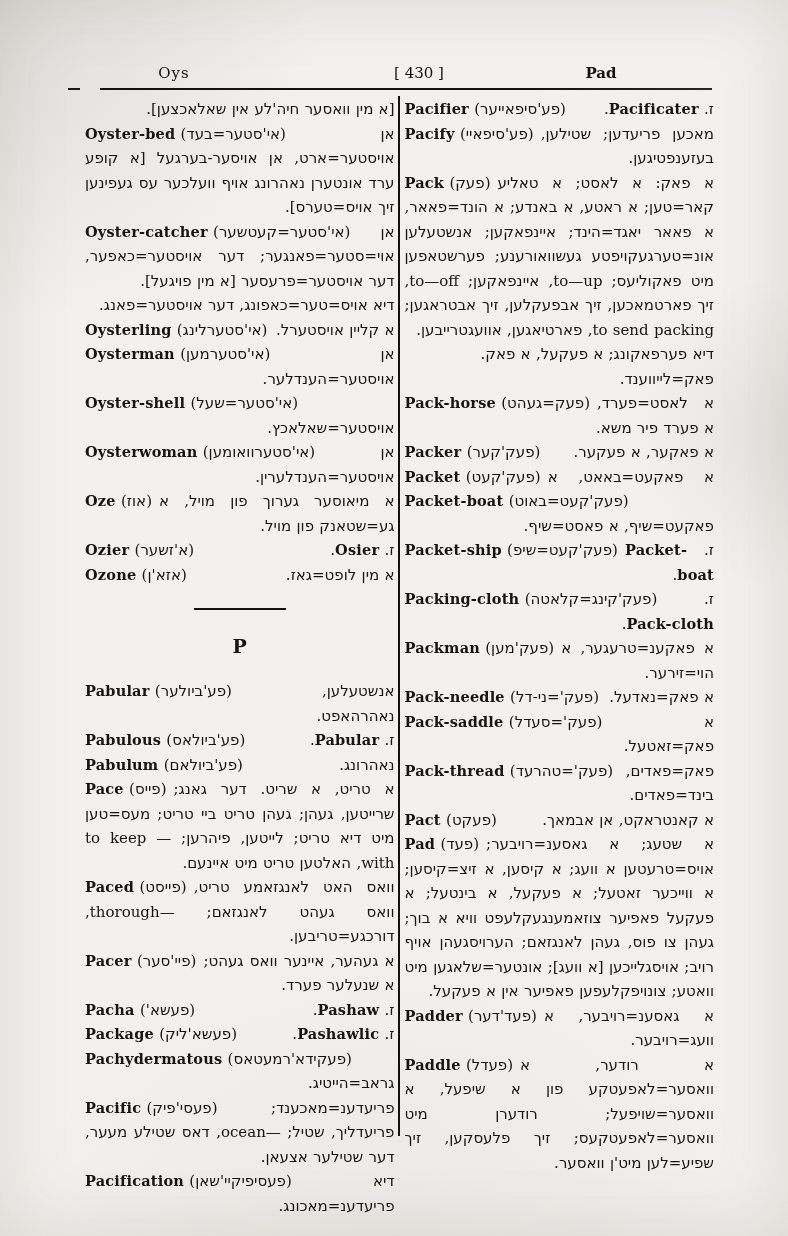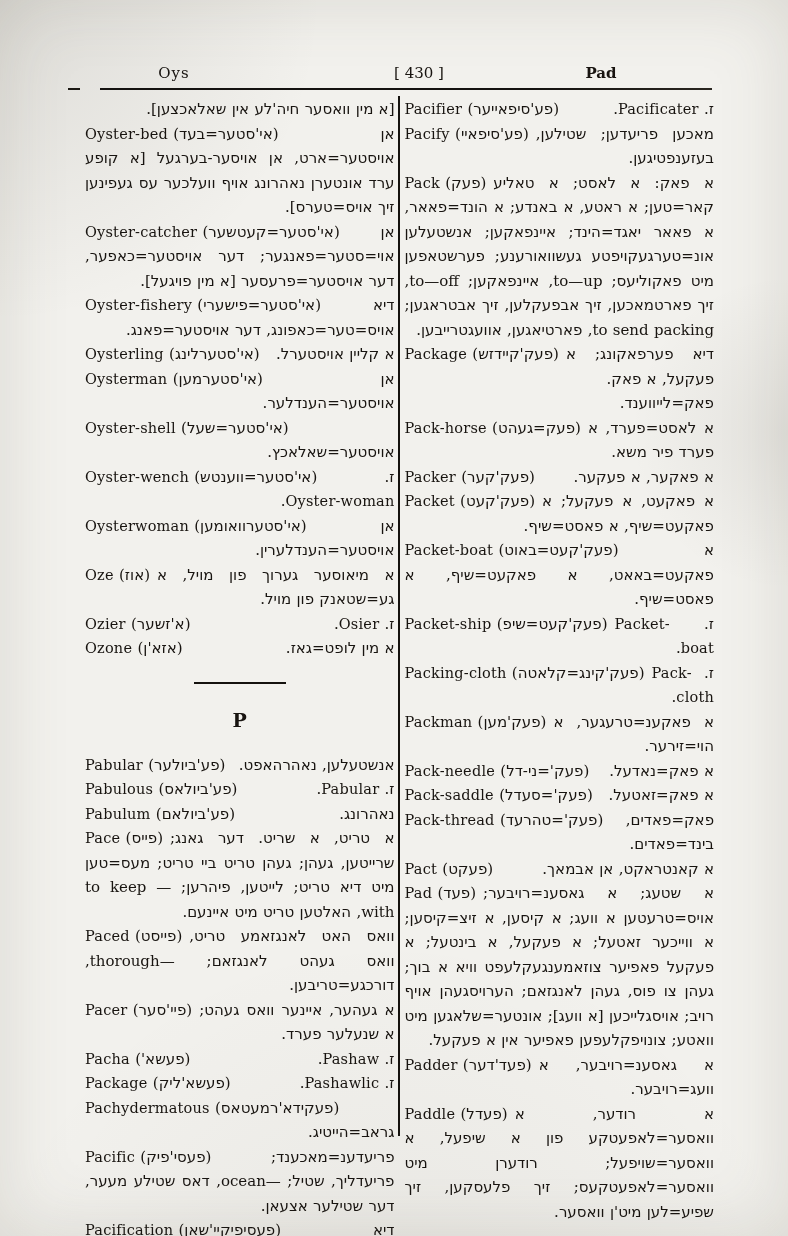--- a/index.html
+++ b/index.html
@@ -32,21 +32,21 @@
   .entry{
     margin:0;
     direction:rtl;
     text-align:justify;
     font-size:15px;
     line-height:24.5px;
     word-spacing:0.5px;
   }
   .entry b{
     font-family:"DejaVu Serif",serif;
-    font-weight:normal;
+    font-weight:bold;
     font-size:14.5px;
     letter-spacing:0.2px;
   }
   .hw{
     float:left;
     direction:ltr;
     unicode-bidi:embed;
     margin-right:7px;
     white-space:nowrap;
   }
@@ -67,25 +67,24 @@
     <span class="rh-right">Pad</span>
   </header>
   <div class="head-dash"></div>
   <div class="head-rule"></div>
   <div class="col-rule"></div>
   <main class="columns">
     <section class="col" id="col-left">
         <p class="entry" dir="rtl"><span>[א מין וואסער חיה'לע אין שאלאכצען].</span></p>
         <p class="entry" dir="rtl"><span class="hw" dir="ltr"><b>Oyster-bed</b> <span class="tr" dir="rtl">(אי'סטער=בעד)</span></span><span>אן אויסטער=ארט, אן אויסער-בערגעל [א קופע ערד אונטערן נאהרונג אויף וועלכער עס געפינען זיך אויס=טערס].</span></p>
         <p class="entry" dir="rtl"><span class="hw" dir="ltr"><b>Oyster-catcher</b> <span class="tr" dir="rtl">(אי'סטער=קעטשער)</span></span><span>אן אוי=סטער=פאנגער; דער אויסטער=כאפער, דער אויסטער=פרעסער [א מין פויגעל].</span></p>
-        <p class="entry" dir="rtl"><span class="hw" dir="ltr"><b>Oyster-fishery</b> <span class="tr" dir="rtl">(אי'סטער=פישערי)</span></span><span>דיא אויס=טער=כאפונג, דער אויסטער=פאנג.</span></p>
+        <p class="entry" dir="rtl"><span>דיא אויס=טער=כאפונג, דער אויסטער=פאנג.</span></p>
         <p class="entry" dir="rtl"><span class="hw" dir="ltr"><b>Oysterling</b> <span class="tr" dir="rtl">(אי'סטערלינג)</span></span><span>א קליין אויסטערל.</span></p>
         <p class="entry" dir="rtl"><span class="hw" dir="ltr"><b>Oysterman</b> <span class="tr" dir="rtl">(אי'סטערמען)</span></span><span>אן אויסטער=הענדלער.</span></p>
         <p class="entry" dir="rtl"><span class="hw" dir="ltr"><b>Oyster-shell</b> <span class="tr" dir="rtl">(אי'סטער=שעל)</span></span><span>אויסטער=שאלאכץ.</span></p>
-        <p class="entry" dir="rtl"><span class="hw" dir="ltr"><b>Oyster-wench</b> <span class="tr" dir="rtl">(אי'סטער=ווענטש)</span></span><span>ז. <b>Oyster-woman</b>.</span></p>
         <p class="entry" dir="rtl"><span class="hw" dir="ltr"><b>Oysterwoman</b> <span class="tr" dir="rtl">(אי'סטערוואומען)</span></span><span>אן אויסטער=הענדלערין.</span></p>
         <p class="entry" dir="rtl"><span class="hw" dir="ltr"><b>Oze</b> <span class="tr" dir="rtl">(אוז)</span></span><span>א מיאוסער גערוך פון מויל, א גע=שטאנק פון מויל.</span></p>
         <p class="entry" dir="rtl"><span class="hw" dir="ltr"><b>Ozier</b> <span class="tr" dir="rtl">(א'זשער)</span></span><span>ז. <b>Osier</b>.</span></p>
         <p class="entry" dir="rtl"><span class="hw" dir="ltr"><b>Ozone</b> <span class="tr" dir="rtl">(אזא'ן)</span></span><span>א מין לופט=גאז.</span></p>
         <div class="divider"></div>
         <div class="section-letter">P</div>
         <p class="entry" dir="rtl"><span class="hw" dir="ltr"><b>Pabular</b> <span class="tr" dir="rtl">(פע'ביולער)</span></span><span>אנשטעלען, נאהרהאפט.</span></p>
         <p class="entry" dir="rtl"><span class="hw" dir="ltr"><b>Pabulous</b> <span class="tr" dir="rtl">(פע'ביולאס)</span></span><span>ז. <b>Pabular</b>.</span></p>
         <p class="entry" dir="rtl"><span class="hw" dir="ltr"><b>Pabulum</b> <span class="tr" dir="rtl">(פע'ביולאם)</span></span><span>נאהרונג.</span></p>
         <p class="entry" dir="rtl"><span class="hw" dir="ltr"><b>Pace</b> <span class="tr" dir="rtl">(פייס)</span></span><span>א טריט, א שריט. דער גאנג; שרייטען, געהן; געהן טריט ביי טריט; מעס=טען מיט דיא טריט; לייטען, פיהרען; to keep —with, האלטען טריט מיט איינעם.</span></p>
@@ -94,25 +93,25 @@
         <p class="entry" dir="rtl"><span class="hw" dir="ltr"><b>Pacha</b> <span class="tr" dir="rtl">(פעשא')</span></span><span>ז. <b>Pashaw</b>.</span></p>
         <p class="entry" dir="rtl"><span class="hw" dir="ltr"><b>Package</b> <span class="tr" dir="rtl">(פעשא'ליק)</span></span><span>ז. <b>Pashawlic</b>.</span></p>
         <p class="entry" dir="rtl"><span class="hw" dir="ltr"><b>Pachydermatous</b> <span class="tr" dir="rtl">(פעקידא'רמעטאס)</span></span><span>גראב=הייטיג.</span></p>
         <p class="entry" dir="rtl"><span class="hw" dir="ltr"><b>Pacific</b> <span class="tr" dir="rtl">(פעסי'פיק)</span></span><span>פריעדענ=מאכענד; פריעדליך, שטיל; —ocean, דאס שטילע מעער, דער שטילער אצעאן.</span></p>
         <p class="entry" dir="rtl"><span class="hw" dir="ltr"><b>Pacification</b> <span class="tr" dir="rtl">(פעסיפיקיי'שאן)</span></span><span>דיא פריעדענ=מאכונג.</span></p>
       </section>
     <section class="col" id="col-right">
         <p class="entry" dir="rtl"><span class="hw" dir="ltr"><b>Pacifier</b> <span class="tr" dir="rtl">(פע'סיפאייער)</span></span><span>ז. <b>Pacificater</b>.</span></p>
         <p class="entry" dir="rtl"><span class="hw" dir="ltr"><b>Pacify</b> <span class="tr" dir="rtl">(פע'סיפאיי)</span></span><span>מאכען פריעדען; שטילען, בעזענפטיגען.</span></p>
         <p class="entry" dir="rtl"><span class="hw" dir="ltr"><b>Pack</b> <span class="tr" dir="rtl">(פעק)</span></span><span>א פאק: א לאסט; א טאליע קאר=טען; א ראטע, א באנדע; א הונד=פאאר, א פאאר יאגד=הינד; איינפאקען; אנשטעלען אונ=טערגעקויפטע געשוואורענע; פערשטאפען מיט פאקוליעס; to—up, איינפאקען; to—off, זיך פארטמאכען, זיך אבפעקלען, זיך אבטראגען; to send packing, פארטיאגען, אוועגטרייבען.</span></p>
-        <p class="entry" dir="rtl"><span class="hw" dir="ltr"><b>Package</b> <span class="tr" dir="rtl">(פעק'קיידזש)</span></span><span>דיא פערפאקונג; א פעקעל, א פאק.</span></p>
+        <p class="entry" dir="rtl"><span>דיא פערפאקונג; א פעקעל, א פאק.</span></p>
         <p class="entry" dir="rtl"><span>פאק=לייווענד.</span></p>
         <p class="entry" dir="rtl"><span class="hw" dir="ltr"><b>Pack-horse</b> <span class="tr" dir="rtl">(פעק=געהט)</span></span><span>א לאסט=פערד, א פערד פיר משא.</span></p>
         <p class="entry" dir="rtl"><span class="hw" dir="ltr"><b>Packer</b> <span class="tr" dir="rtl">(פעק'קער)</span></span><span>א פאקער, א פעקער.</span></p>
-        <p class="entry" dir="rtl"><span class="hw" dir="ltr"><b>Packet</b> <span class="tr" dir="rtl">(פעק'קעט)</span></span><span>א פאקעט, א פעקעל; א פאקעט=שיף, א פאסט=שיף.</span></p>
+        <p class="entry" dir="rtl"><span class="hw" dir="ltr"><b>Packet</b> <span class="tr" dir="rtl">(פעק'קעט)</span></span></p>
         <p class="entry" dir="rtl"><span class="hw" dir="ltr"><b>Packet-boat</b> <span class="tr" dir="rtl">(פעק'קעט=באוט)</span></span><span>א פאקעט=באאט, א פאקעט=שיף, א פאסט=שיף.</span></p>
         <p class="entry" dir="rtl"><span class="hw" dir="ltr"><b>Packet-ship</b> <span class="tr" dir="rtl">(פעק'קעט=שיפ)</span></span><span>ז. <b>Packet-boat</b>.</span></p>
         <p class="entry" dir="rtl"><span class="hw" dir="ltr"><b>Packing-cloth</b> <span class="tr" dir="rtl">(פעק'קינג=קלאטה)</span></span><span>ז. <b>Pack-cloth</b>.</span></p>
         <p class="entry" dir="rtl"><span class="hw" dir="ltr"><b>Packman</b> <span class="tr" dir="rtl">(פעק'מען)</span></span><span>א פאקענ=טרעגער, א הוי=זירער.</span></p>
         <p class="entry" dir="rtl"><span class="hw" dir="ltr"><b>Pack-needle</b> <span class="tr" dir="rtl">(פעק'=ני-דל)</span></span><span>א פאק=נאדעל.</span></p>
         <p class="entry" dir="rtl"><span class="hw" dir="ltr"><b>Pack-saddle</b> <span class="tr" dir="rtl">(פעק'=סעדל)</span></span><span>א פאק=זאטעל.</span></p>
         <p class="entry" dir="rtl"><span class="hw" dir="ltr"><b>Pack-thread</b> <span class="tr" dir="rtl">(פעק'=טהרעד)</span></span><span>פאק=פאדים, בינד=פאדים.</span></p>
         <p class="entry" dir="rtl"><span class="hw" dir="ltr"><b>Pact</b> <span class="tr" dir="rtl">(פעקט)</span></span><span>א קאנטראקט, אן אבמאך.</span></p>
         <p class="entry" dir="rtl"><span class="hw" dir="ltr"><b>Pad</b> <span class="tr" dir="rtl">(פעד)</span></span><span>א שטעג; א גאסענ=רויבער; אויס=טרעטען א וועג; א קיסען, א זיצ=קיסען; א ווייכער זאטעל; א פעקעל, א בינטעל; א פעקעל פאפיער צוזאמענגעקלעפט וויא א בוך; געהן צו פוס, געהן לאנגזאם; הערויסגעהן אויף רויב; אויסגלייכען [א וועג]; אונטער=שלאגען מיט וואטע; צונויפקלעפען פאפיער אין א פעקעל.</span></p>
         <p class="entry" dir="rtl"><span class="hw" dir="ltr"><b>Padder</b> <span class="tr" dir="rtl">(פעד'דער)</span></span><span>א גאסענ=רויבער, א וועג=רויבער.</span></p>

